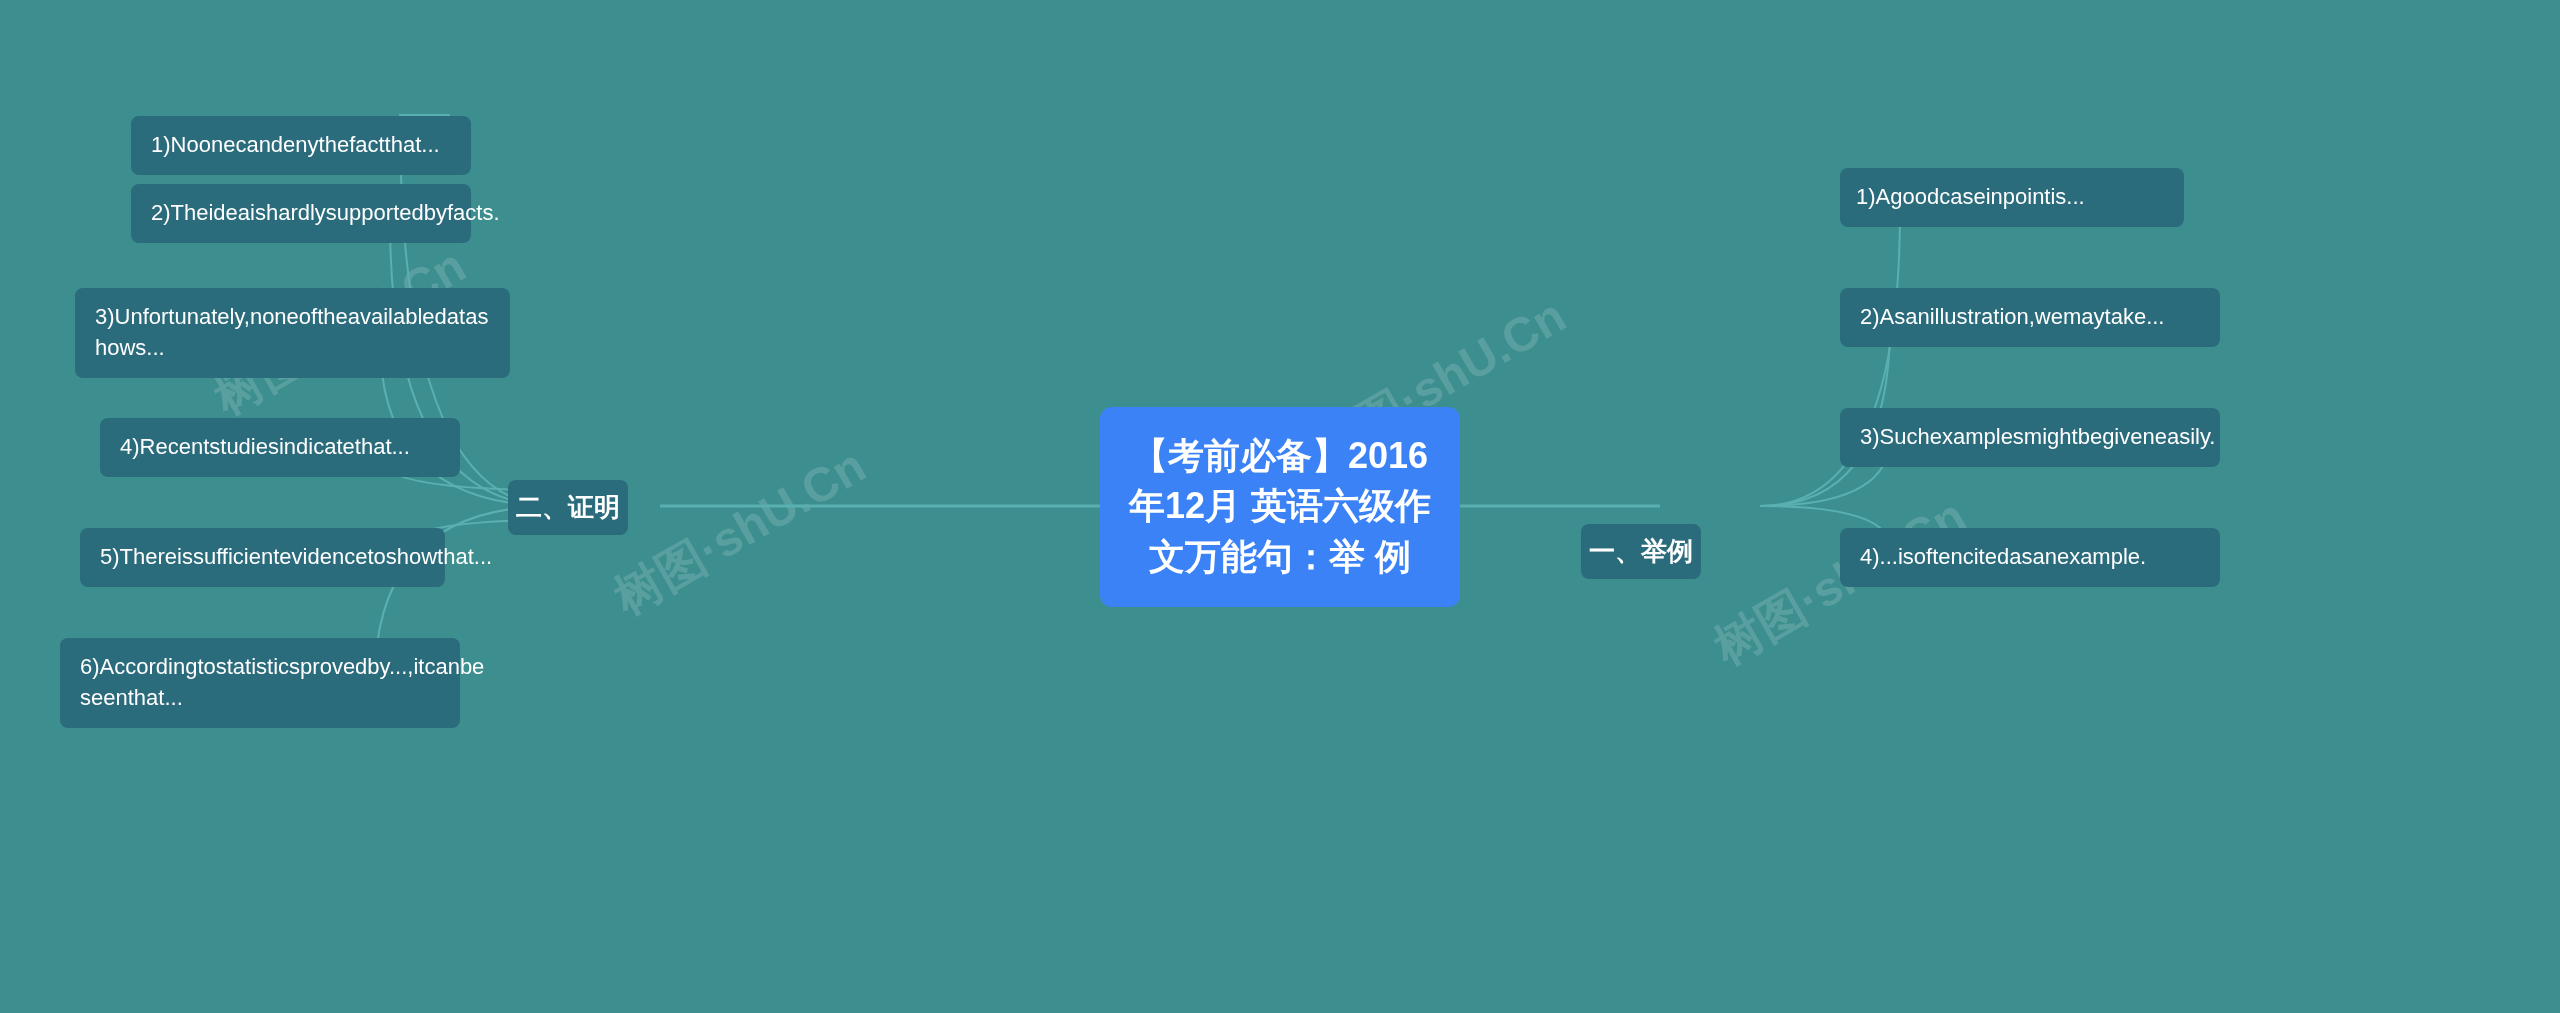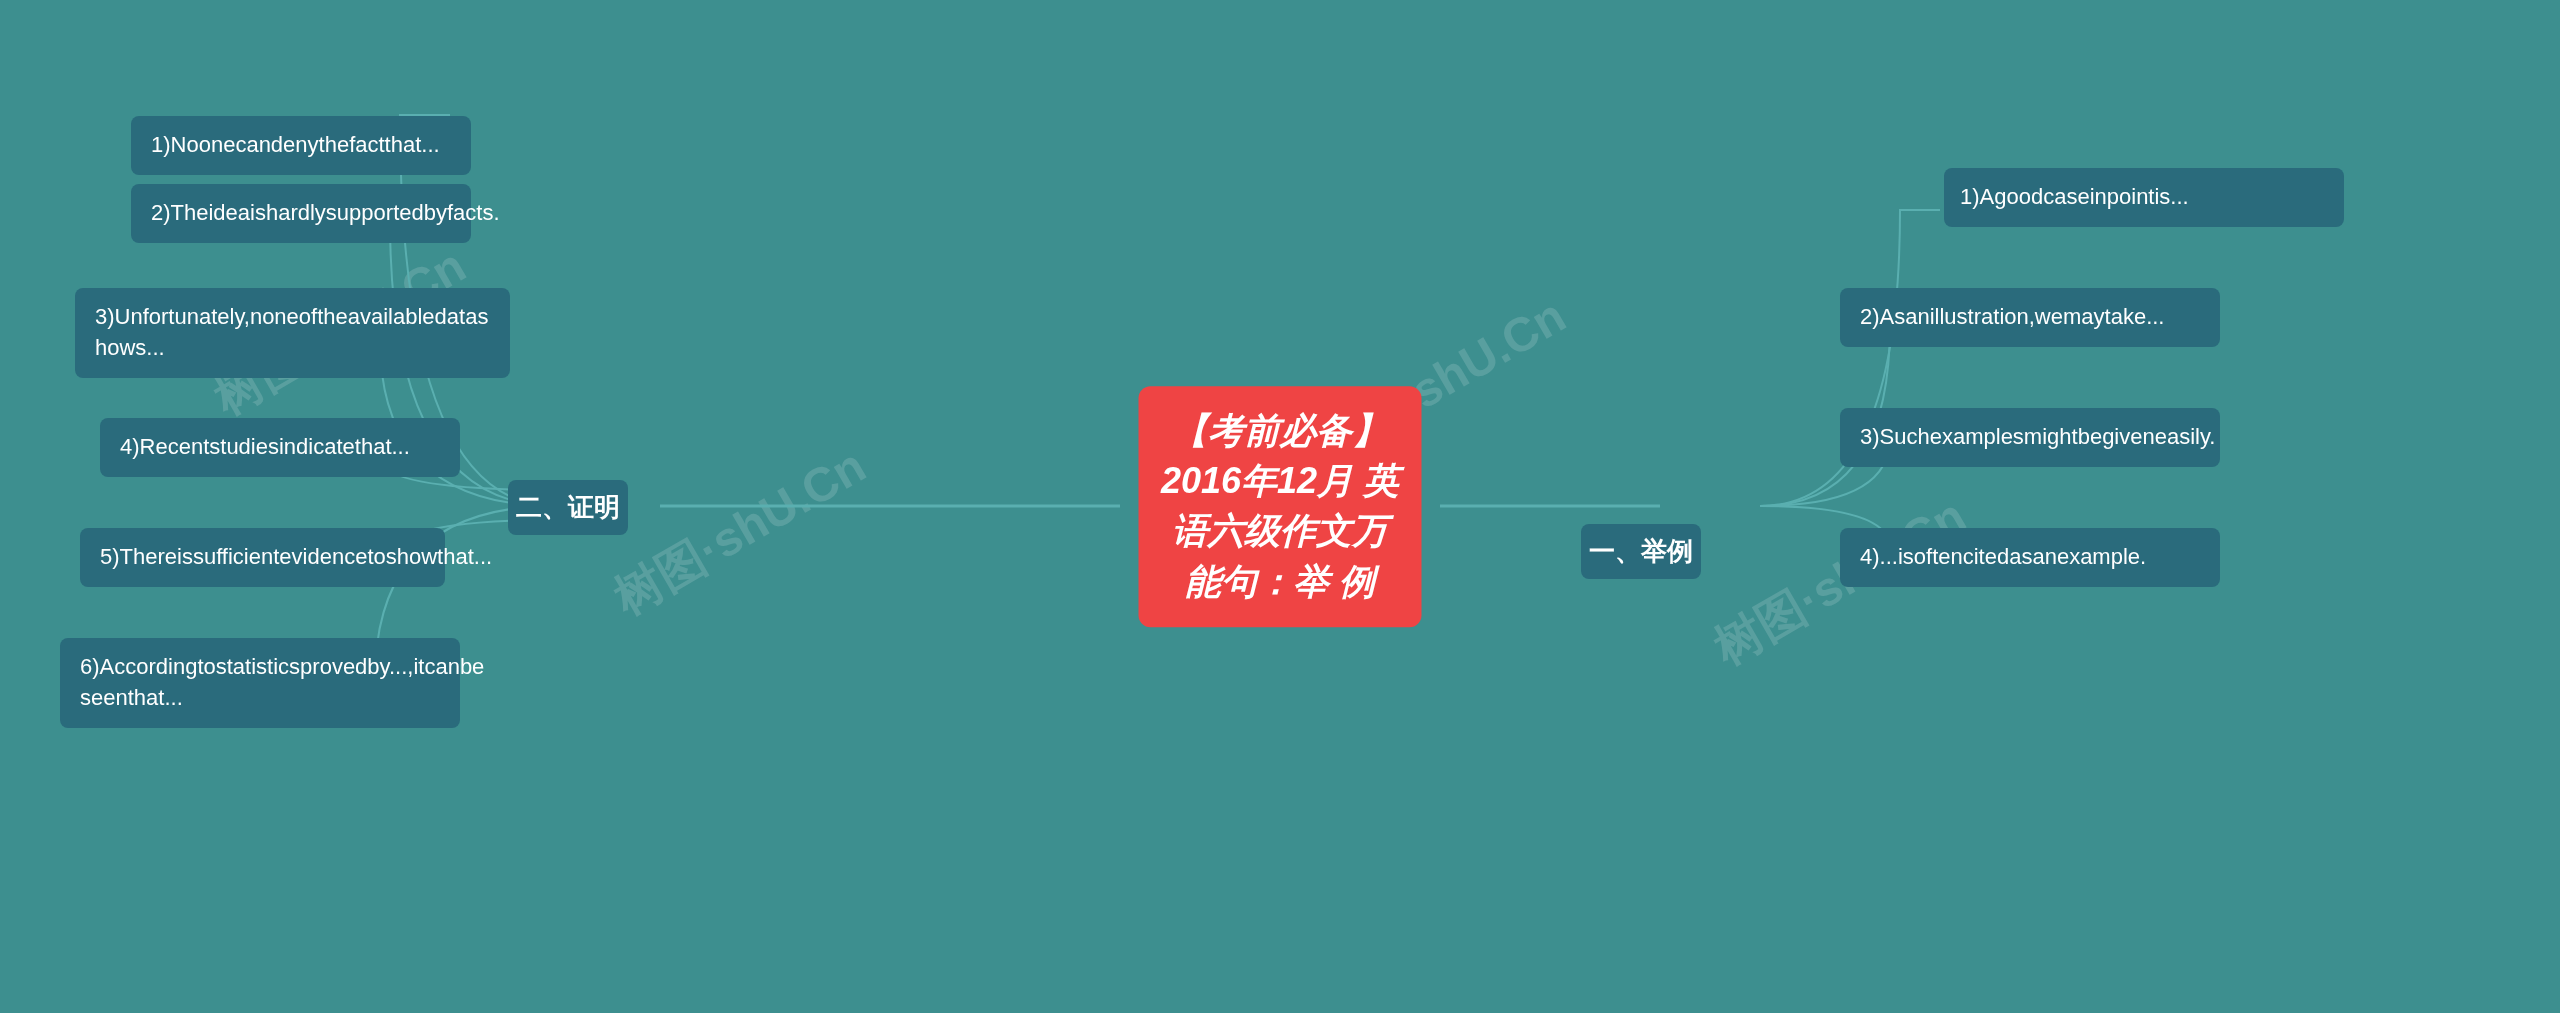--- a/index.html
+++ b/index.html
@@ -37,35 +37,34 @@
       height: 100%;
       pointer-events: none;
     }
 
     
     .center-node {
       position: absolute;
       top: 50%;
       left: 50%;
       transform: translate(-50%, -50%);
-      background: #ef4444;
+      background: #3b82f6;
       color: #fff;
-      width: 283px;
+      width: 360px;
       min-height: 200px;
       border-radius: 12px;
       display: flex;
       align-items: center;
       justify-content: center;
       text-align: center;
       font-size: 36px;
       font-weight: bold;
       line-height: 1.4;
       padding: 20px;
       z-index: 10;
-      font-style: italic;
     }
 
     
     .branch-label {
       position: absolute;
       background: #2a6b7c;
       color: #fff;
       border-radius: 8px;
       padding: 10px 8px;
       font-size: 26px;
@@ -157,21 +156,21 @@
 </div>
 <div class="leaf-node left" style="left: 60px; top: 638px; width: 400px;">
   <span>6)Accordingtostatisticsprovedby...,itcanbe
 seenthat...</span>
 </div>
 
 <div class="branch-label" style="left: 1581px; top: 480px; margin-top: 44px;">
   <span>一、举例</span>
 </div>
 
-<div class="leaf-node right" style="left: 1944px; top: 168px; width: 400px; padding-left: 16px;">
+<div class="leaf-node right" style="left: 1840px; top: 168px; width: 344px; padding-left: 16px;">
   <span>1)Agoodcaseinpointis...</span>
 </div>
 <div class="leaf-node right" style="left: 1840px; top: 288px; width: 380px;">
   <span>2)Asanillustration,wemaytake...</span>
 </div>
 <div class="leaf-node right" style="left: 1840px; top: 408px; width: 380px;">
   <span>3)Suchexamplesmightbegiveneasily.</span>
 </div>
 <div class="leaf-node right" style="left: 1840px; top: 528px; width: 380px;">
   <span>4)...isoftencitedasanexample.</span>

